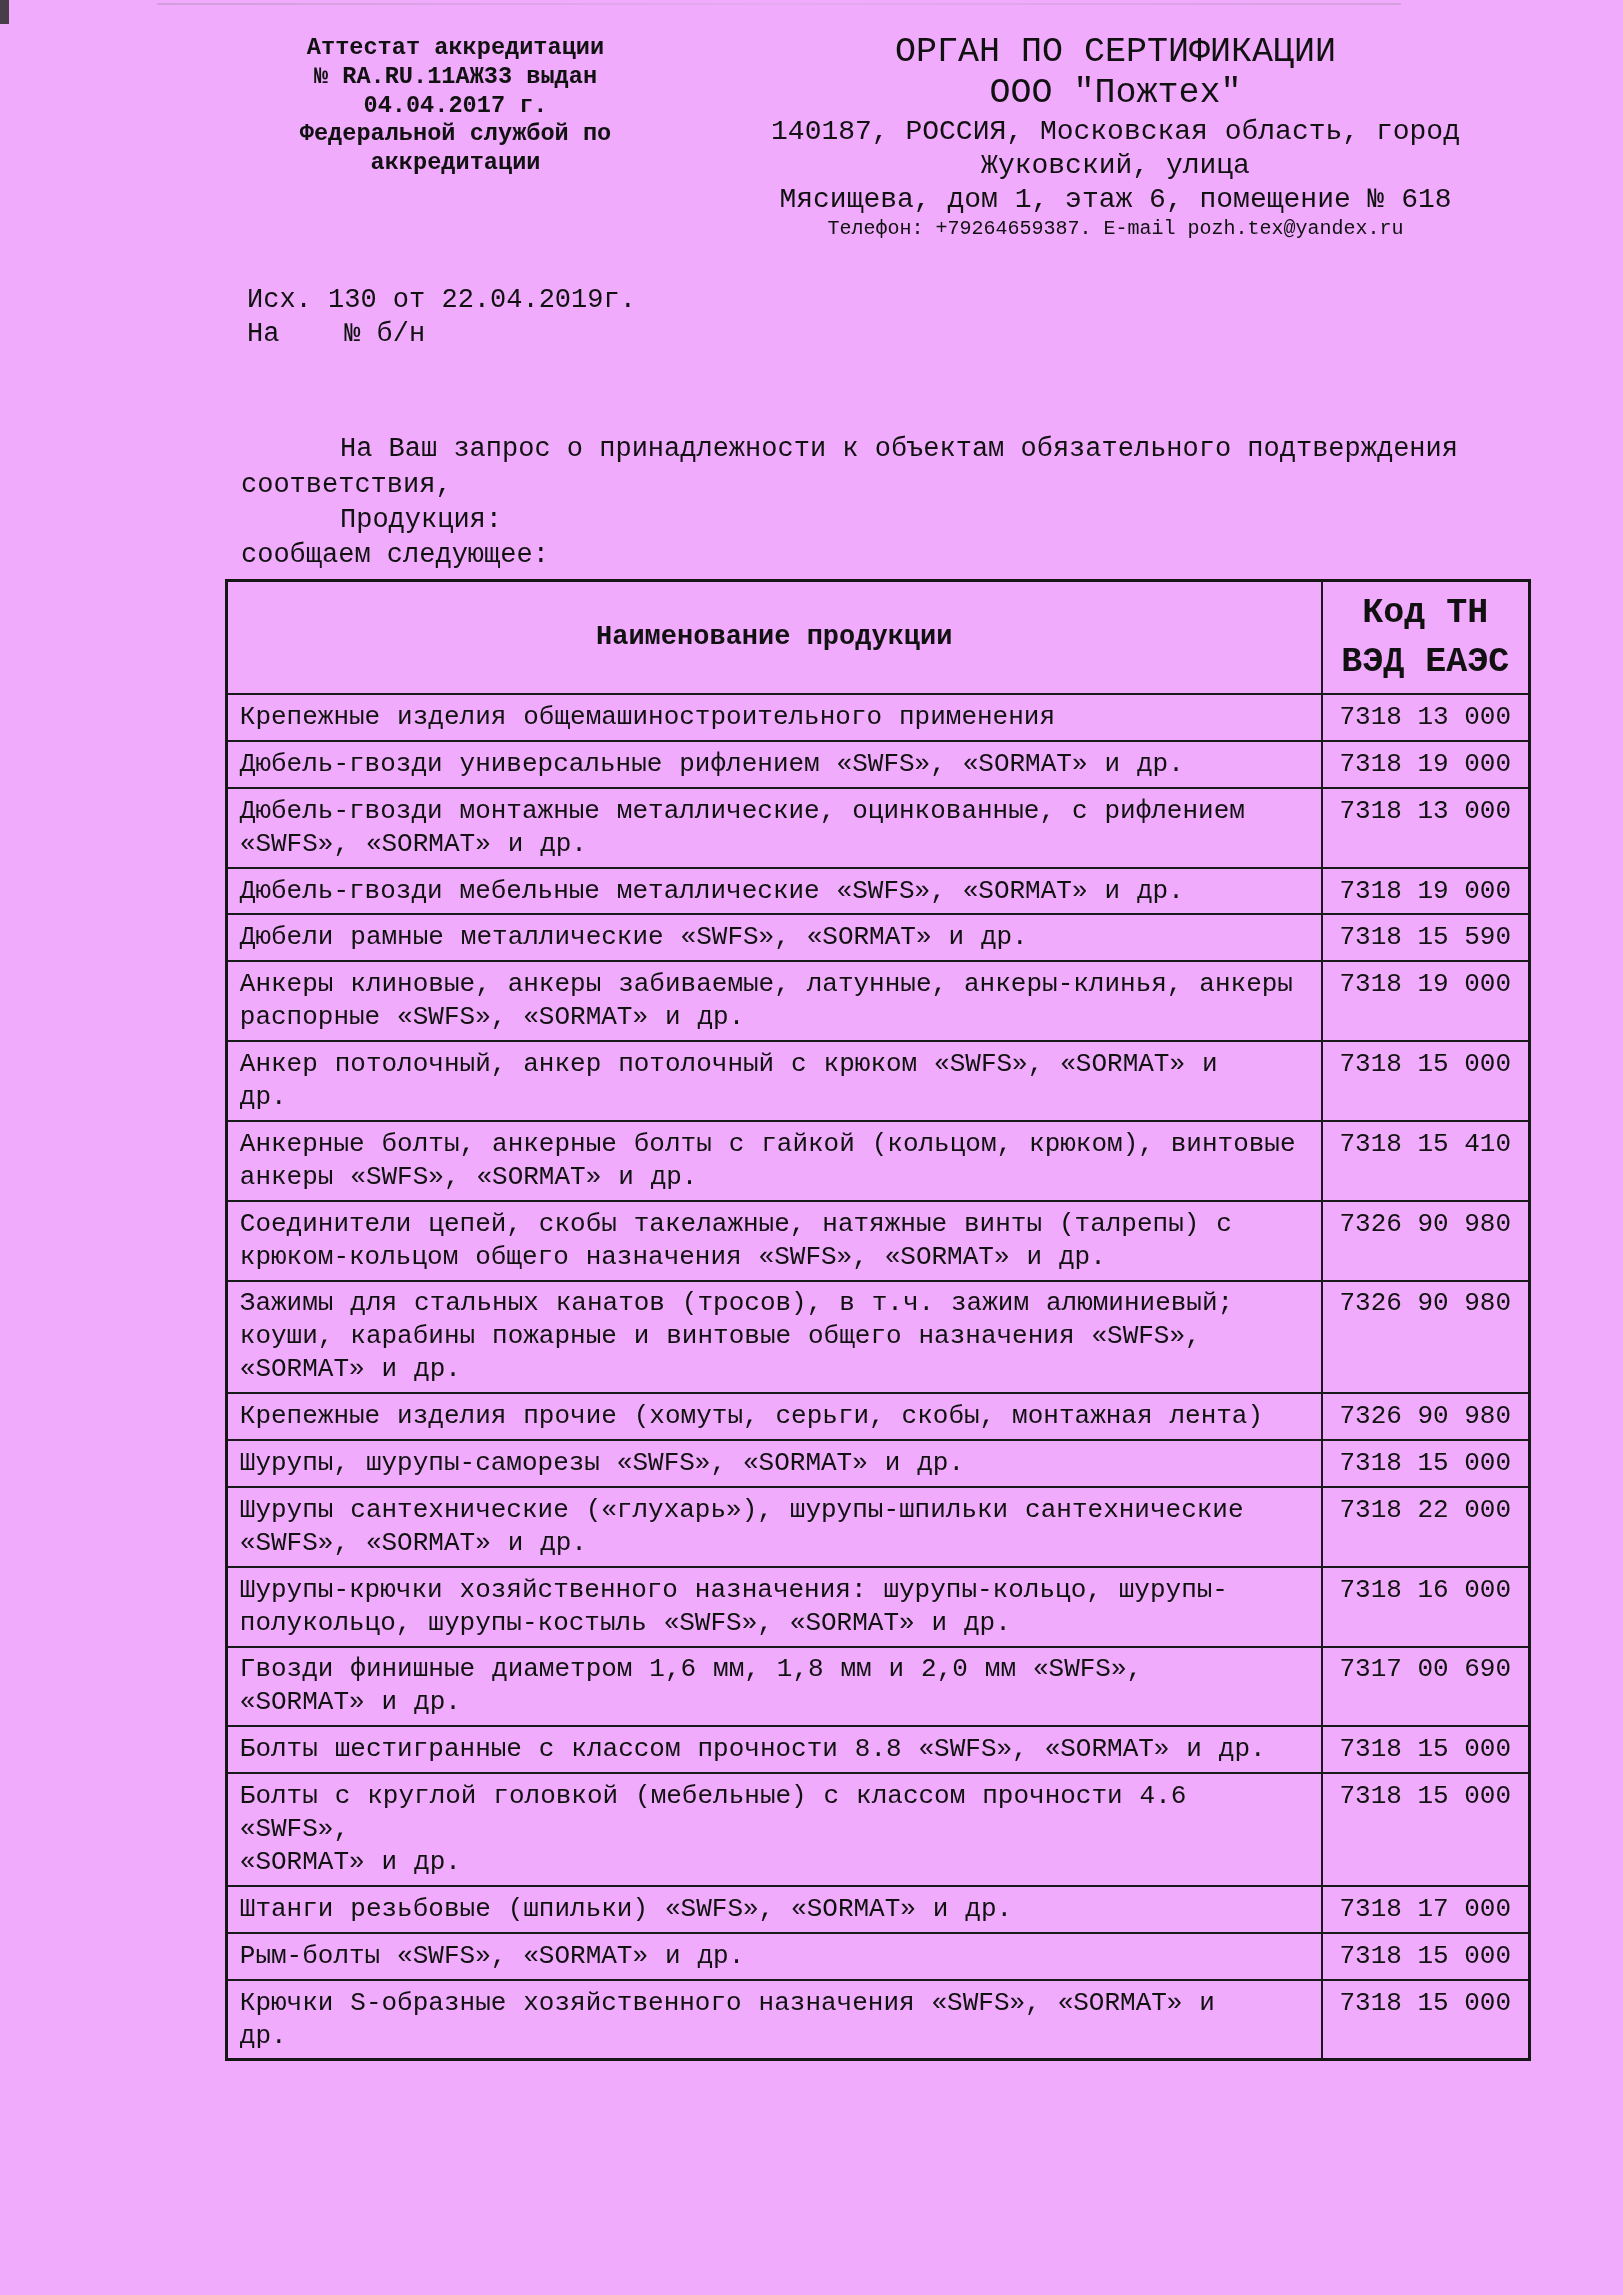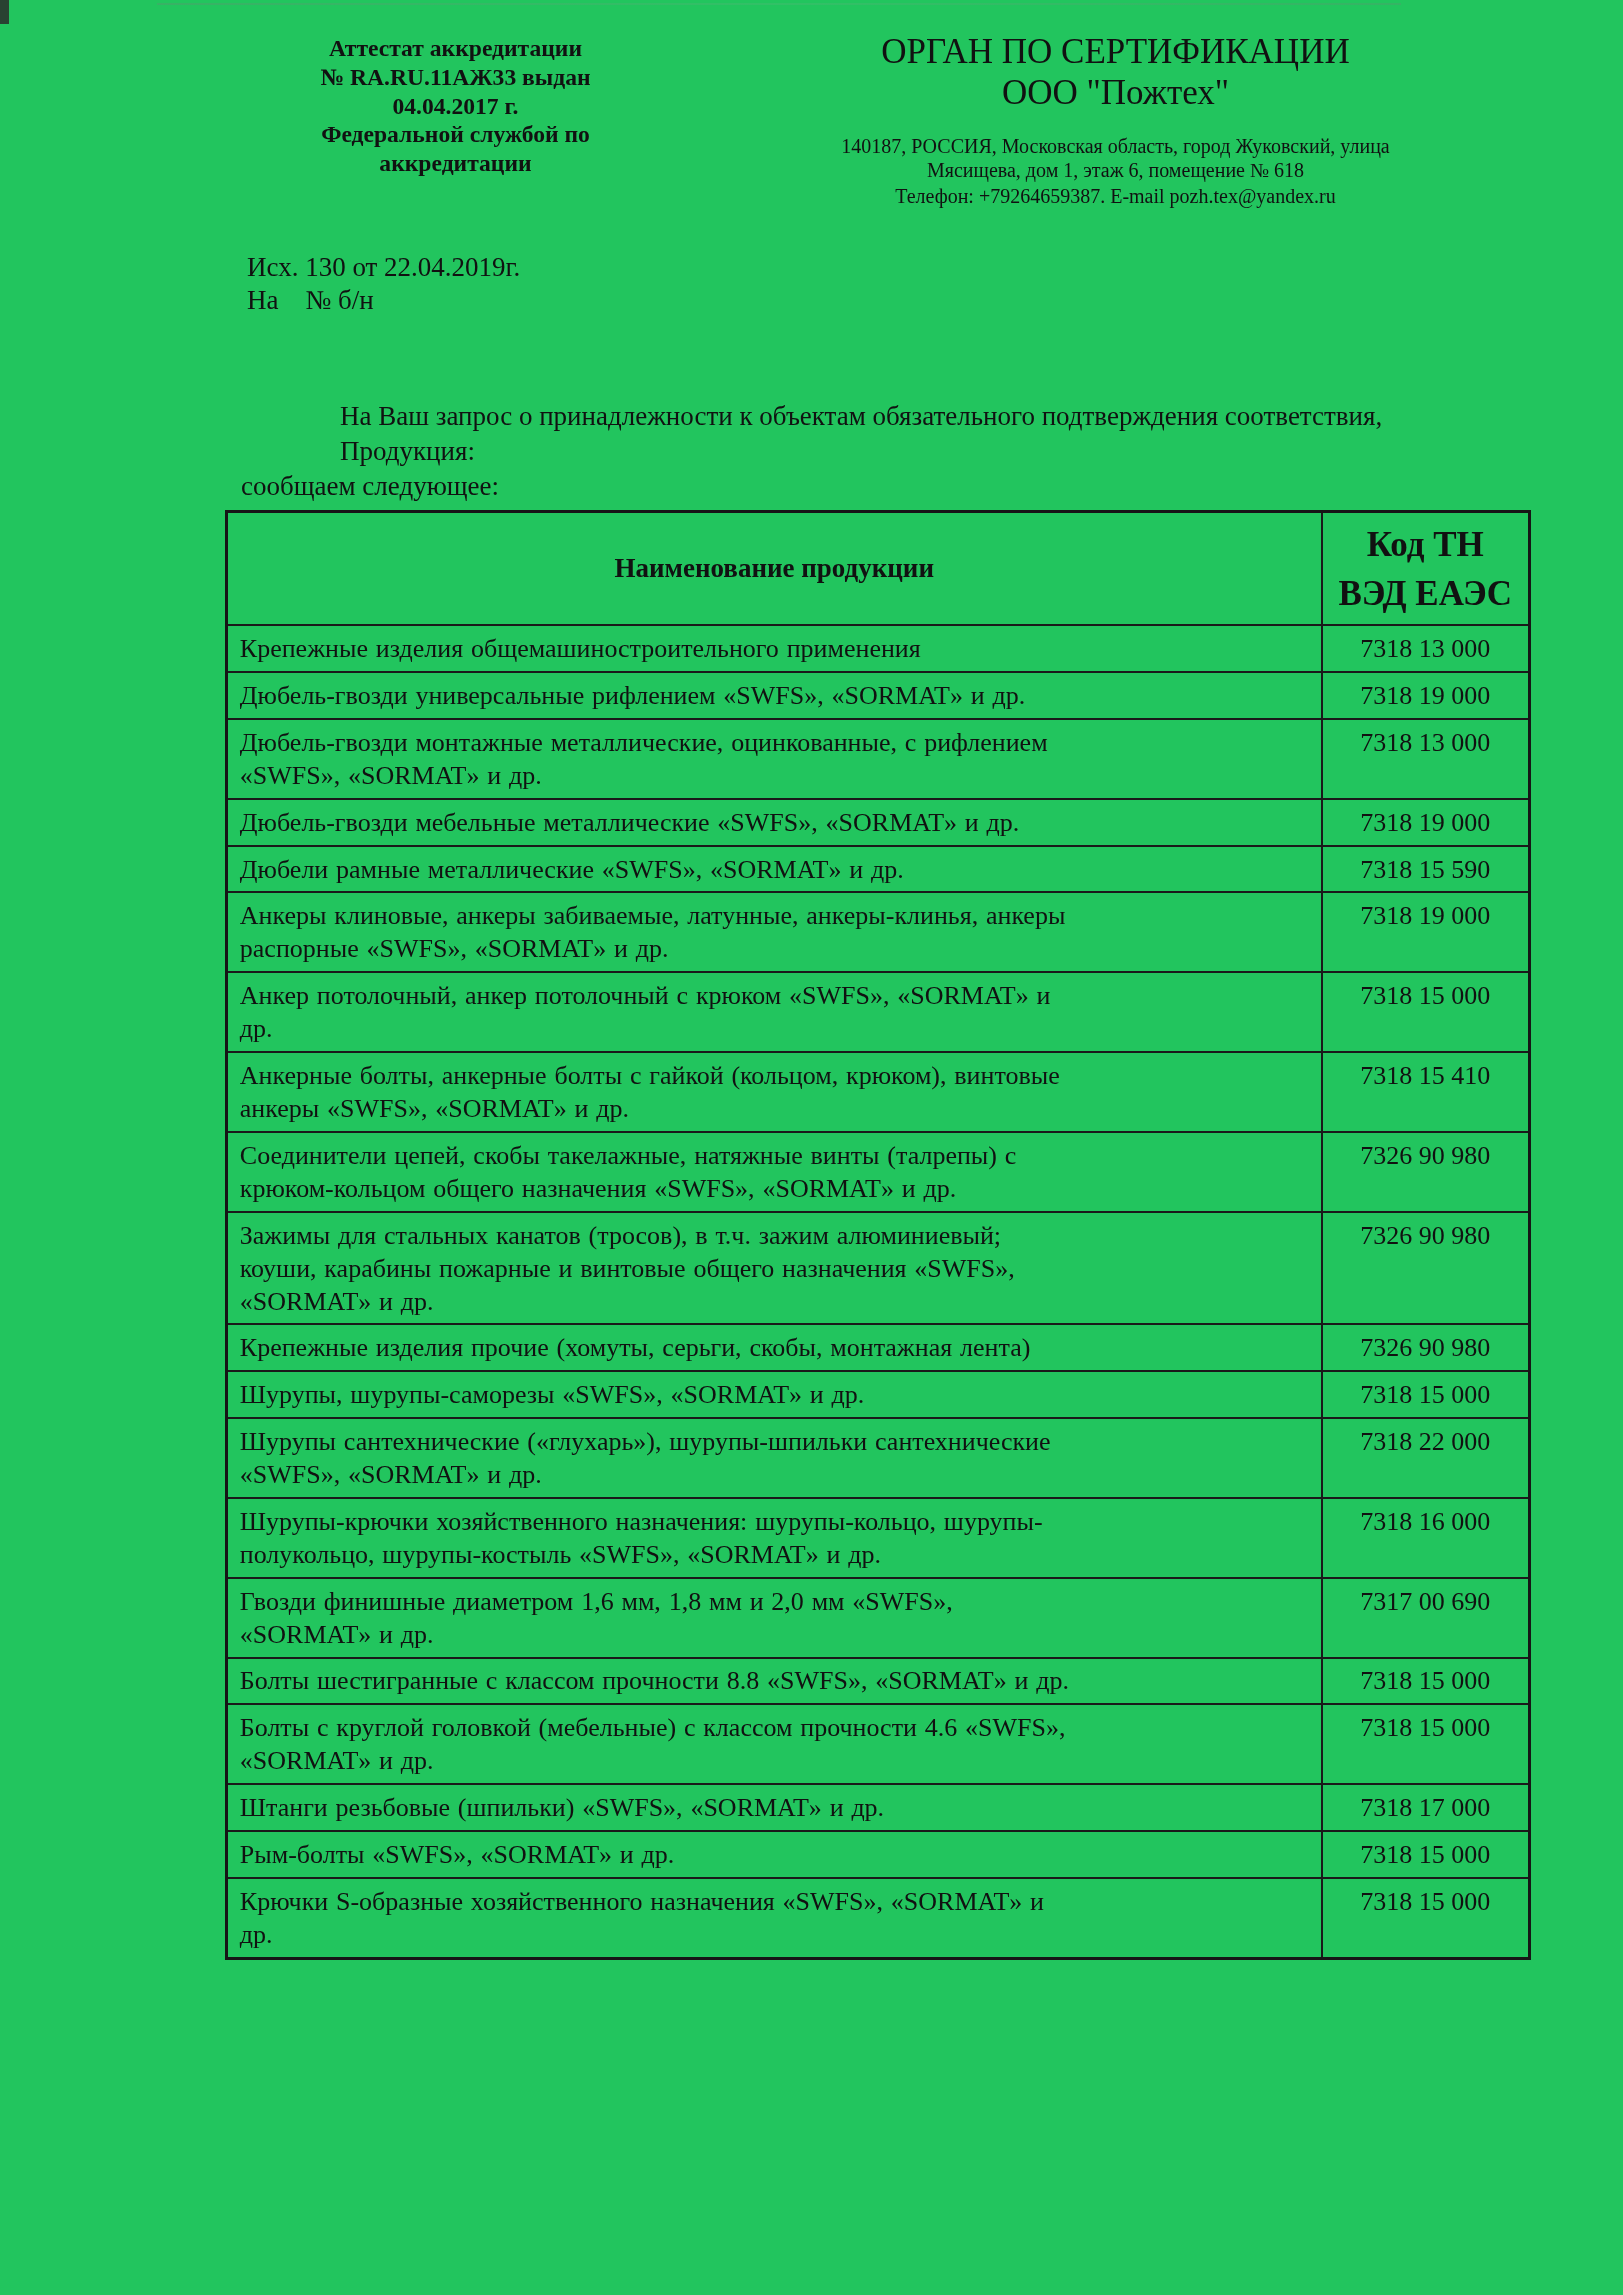--- a/index.html
+++ b/index.html
@@ -1,23 +1,23 @@
 <!DOCTYPE html>
 <html lang="ru" style="font-size:10.5px"><head>
 <meta charset="utf-8">
 <style>
   html,body { margin:0; padding:0; background:#e8e8e8; }
   .page {
     position: relative;
     width: 1623px;
     height: 2295px;
     margin: 0 auto;
-    background: #22c55e;
+    background: #f0abfc;
     color: #111;
-    font-family: Liberation Serif, serif;
+    font-family: Liberation Mono, monospace;
     overflow: hidden;
   }
   
   .scan-mark-topleft {
     position:absolute; left:0; top:0; width:8.5px; height:23.6px;
     background:#2a2a2a; opacity:.85;
   }
   .scan-streak-top {
     position:absolute; left:157px; top:2.6px; width:1244px; height:2px;
     background:linear-gradient(90deg, rgba(120,120,120,.25), rgba(160,160,160,.12), rgba(120,120,120,.22));
@@ -30,21 +30,21 @@
     text-align:center; font-weight:700;
     font-size:23.6px; line-height:1.22;
     white-space:pre-line;
   }
   .lh-right {
     margin-left:auto; margin-right:90px; width:835px;
     text-align:center;
   }
   .org-title   { font-size:35px; line-height:1.05; font-weight:400; }
   .org-name    { font-size:35px; line-height:1.05; font-weight:400; margin-top:3.9px; }
-  .org-address { font-size:20px; line-height:1.2; margin-top:23px; white-space:pre-line; }
+  .org-address { font-size:28px; line-height:1.2; margin-top:4px; white-space:pre-line; }
   .org-contacts{ font-size:20px; line-height:1.2; margin-top:1.3px; }
 
   
   .ref-block { margin:43px 0 0 247px; font-size:27px; line-height:1.24; }
   .ref-line  { white-space:pre; }
 
   
   .addressee {
     margin:86px 92px 0 0;
     text-align:right; font-weight:700;

